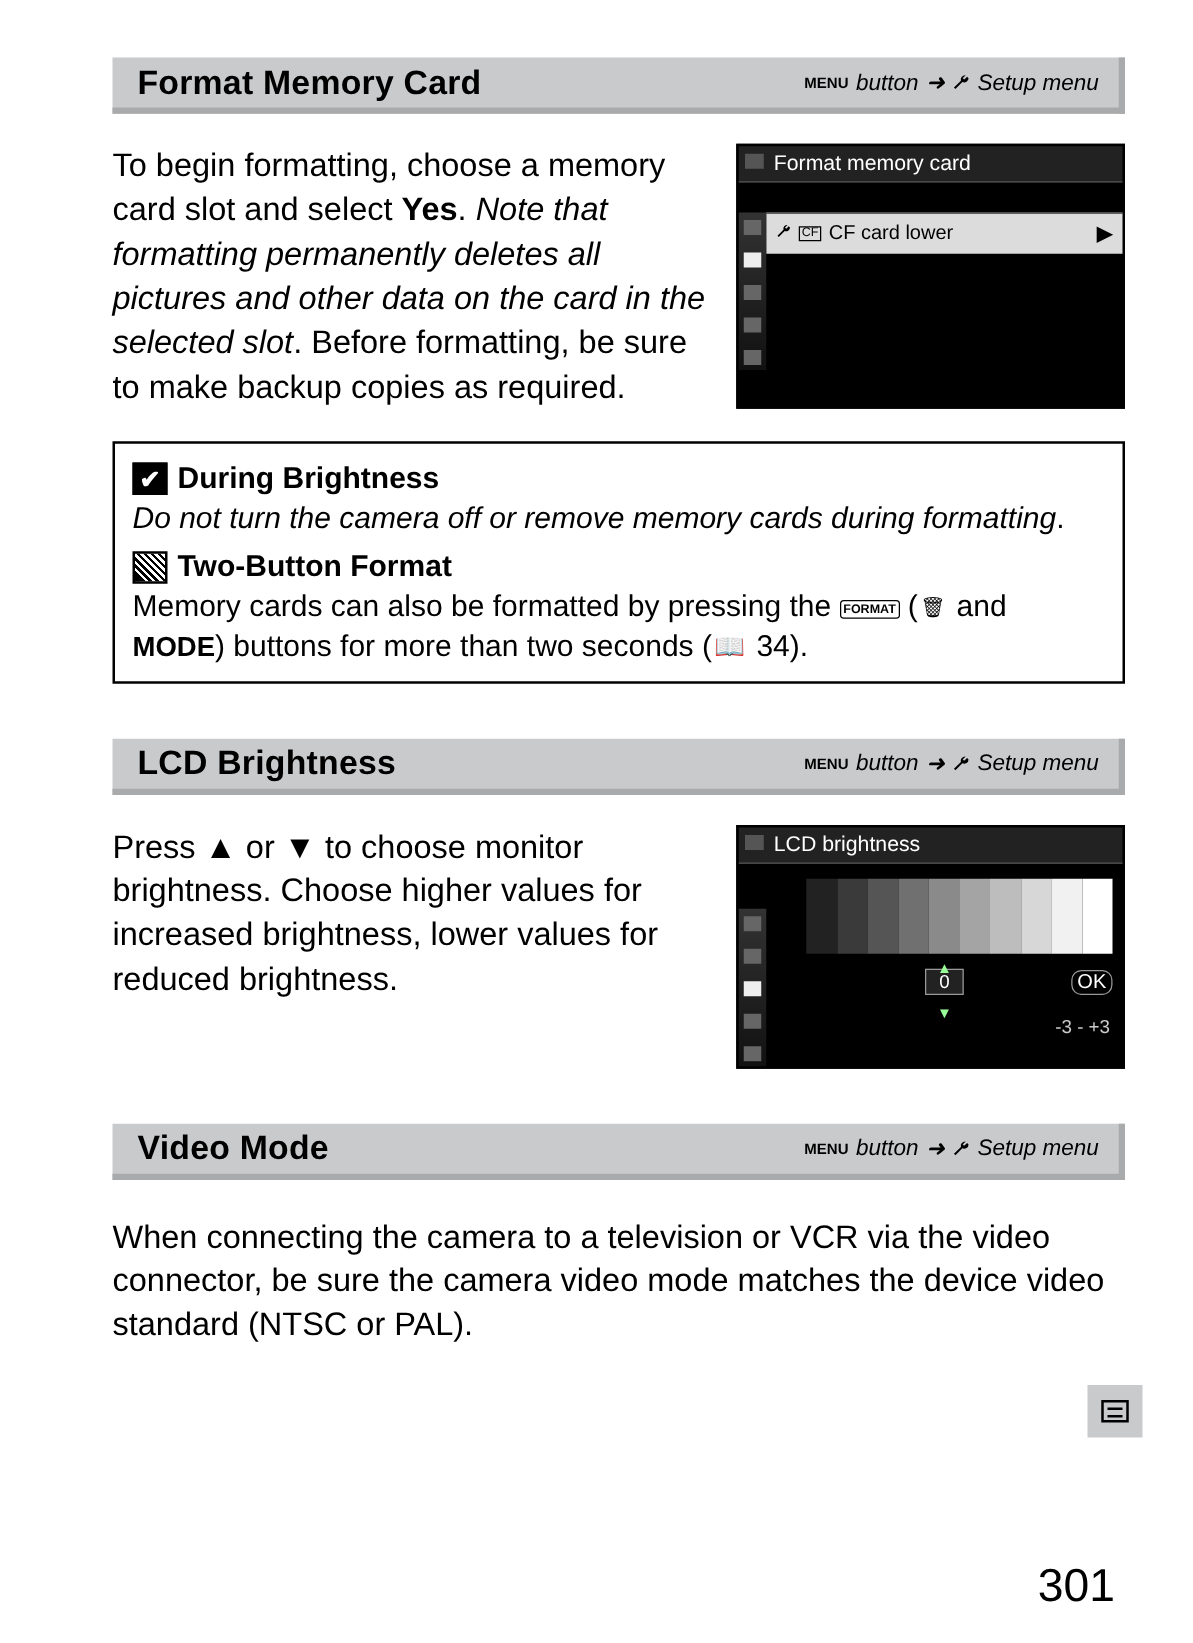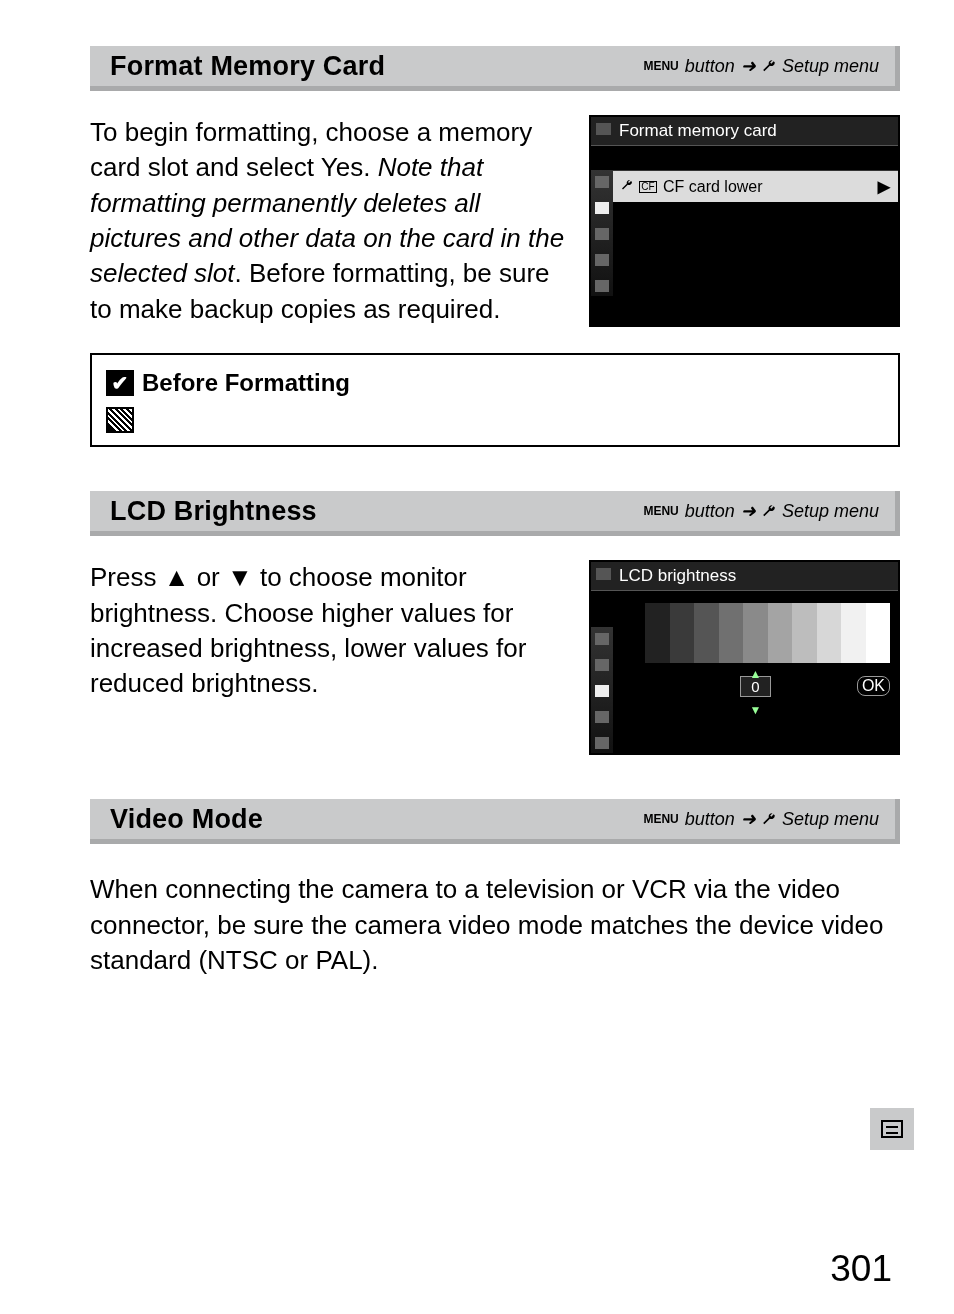--- a/index.html
+++ b/index.html
@@ -55,21 +55,21 @@
   .body-block {
     display: flex;
     margin-top: 24px;
     gap: 14px;
   }
   .body-text {
     font-size: 26px;
     line-height: 1.36;
     flex: 1;
   }
-  .body-text .bold { font-weight: 400; }
+  .body-text .bold { font-weight: 700; }
   .body-text .ital { font-style: italic; }
 
   
   .lcd {
     width: 311px;
     flex-shrink: 0;
     border: 2px solid #000;
     background: #000;
     color: #fff;
     font-family: Arial, sans-serif;
@@ -274,26 +274,33 @@
       </div>
       <div class="spacer"></div>
       <div class="spacer"></div>
     </div>
   </div>
 </div>
 
 <div class="notes-box">
   <div class="note-head">
     <span class="iconbox solid">✔</span>
-    <span>Before Formatting</span>
-  </div>
+    <span>During Brightness</span>
+  </div>
+  <p>
+    <span class="ital">Do not turn the camera off or remove memory cards during formatting</span><span>.</span>
+  </p>
 
   <div class="note-head second">
     <span class="iconbox pencil"></span>
-  </div>
+    <span>Two-Button Format</span>
+  </div>
+  <p>
+    <span>Memory cards can also be formatted by pressing the </span><span class="format-icon">FORMAT</span><span> (</span><span class="inline-icon">🗑</span><span> and </span><span class="mode-word">MODE</span><span>) buttons for more than two seconds (</span><span class="inline-icon book-icon">📖</span><span> 34).</span>
+  </p>
 </div>
 
 <div class="section-bar gap-lg">
   <div class="section-title">LCD Brightness</div>
   <div class="section-path">
     <span class="menu-word">MENU</span>
     <span> button</span>
     <span>➜</span>
     <span class="wrench">
       <svg viewBox="0 0 24 24" width="14" height="18">
@@ -329,20 +336,21 @@
           <div style="background:#d7d7d7"></div>
         <div style="background:#f1f1f1"></div>
           <div style="background:#fff"></div>
       </div>
       <div class="slider-row">
         <span class="arrow-up">▲</span>
         <span class="value-box">0</span>
         <span class="ok">OK</span>
         <span class="arrow-down">▼</span>
       </div>
+      <div class="range">-3 - +3</div>
     </div>
   </div>
 </div>
 
 <div class="section-bar gap-lg">
   <div class="section-title">Video Mode</div>
   <div class="section-path">
     <span class="menu-word">MENU</span>
     <span> button</span>
     <span>➜</span>

